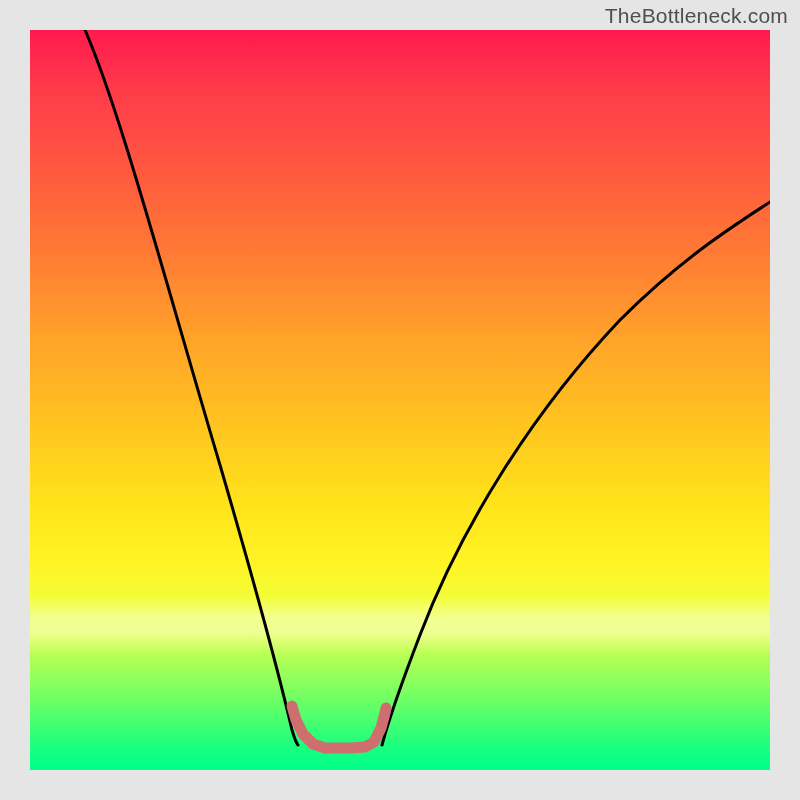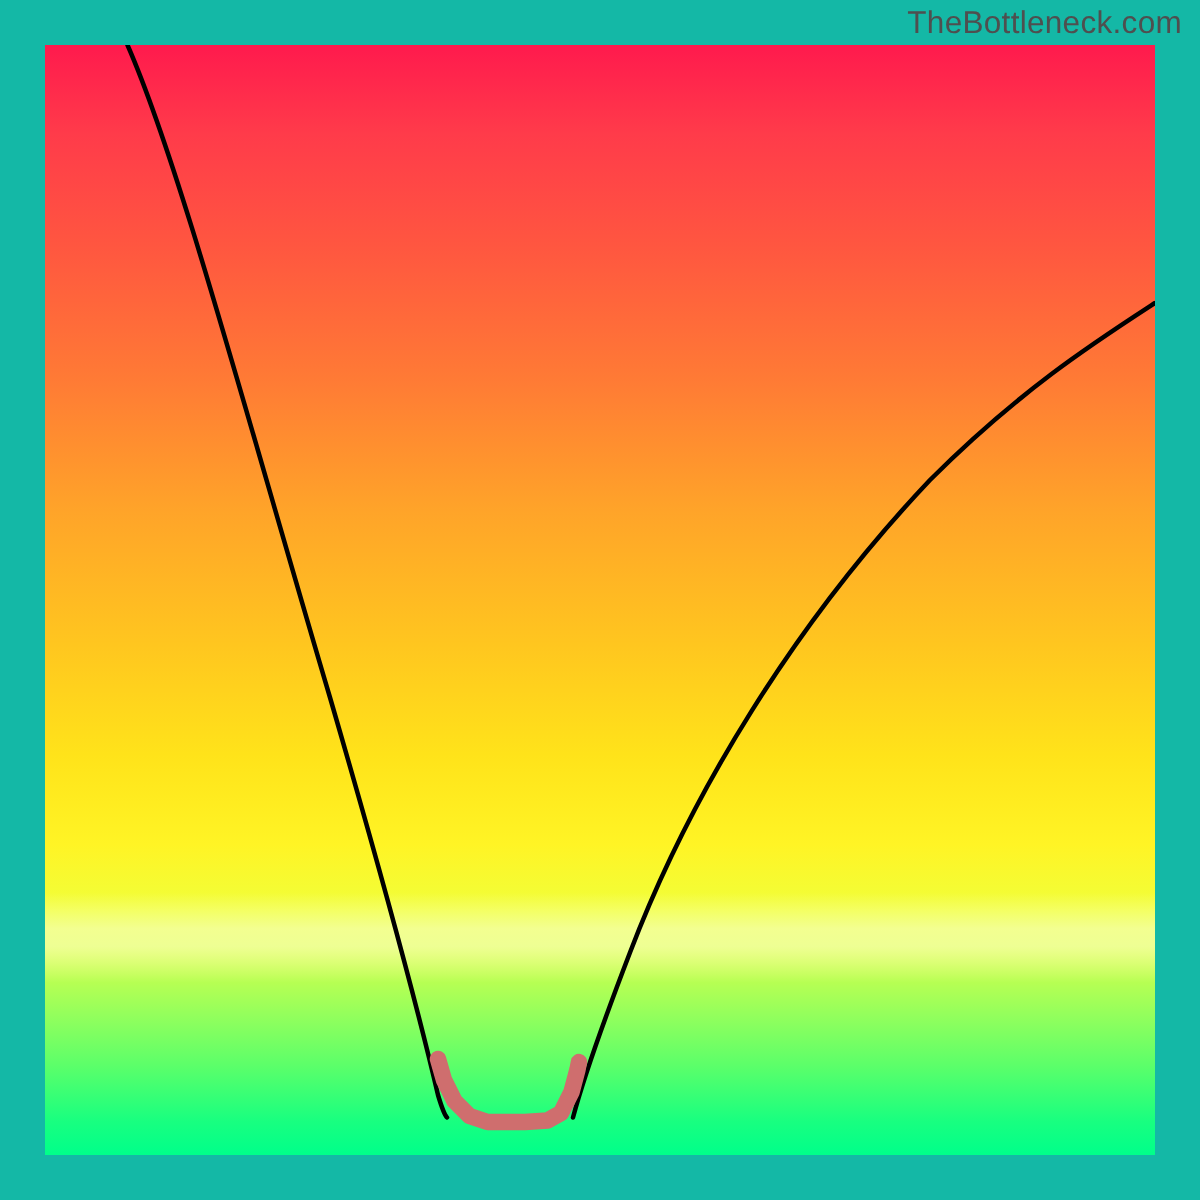--- a/index.html
+++ b/index.html
@@ -10,21 +10,21 @@
     background: #000;
     overflow: hidden;
     font-family: Arial, Helvetica, sans-serif;
   }
   .frame {
     position: absolute;
     left: 0;
     top: 0;
     width: 800px;
     height: 800px;
-    background: #14b8a6;
+    background: #e5e5e5;
     text-decoration: underline;
   }
   .plot {
     position: absolute;
     left: 30px;
     top: 30px;
     width: 740px;
     height: 740px;
     
     background: linear-gradient(to bottom,

